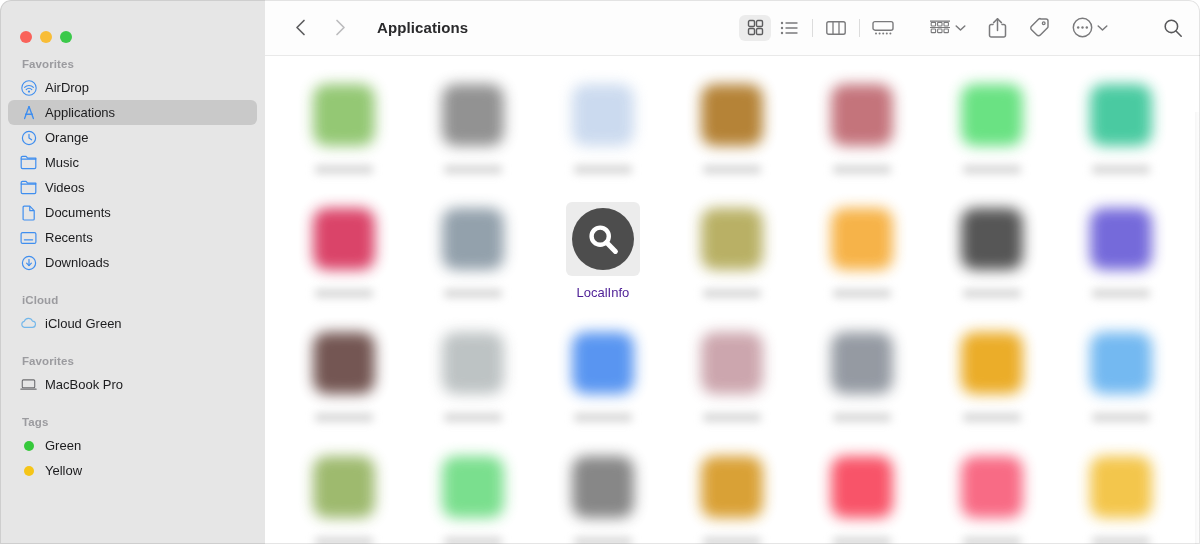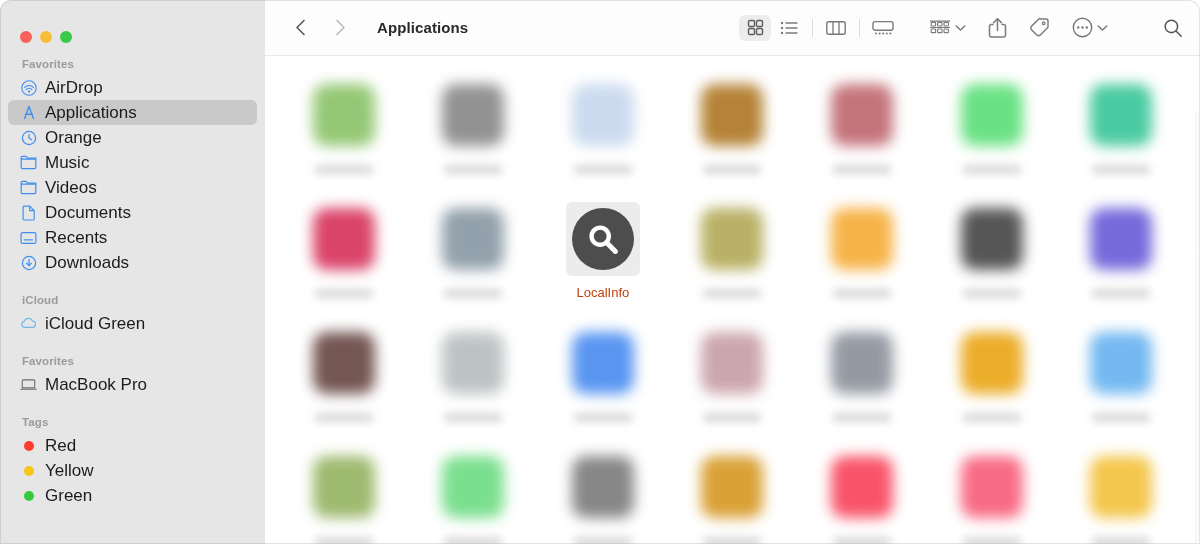--- a/index.html
+++ b/index.html
@@ -47,21 +47,21 @@
     letter-spacing: 0.1px;
     padding: 6px 0 5px 22px;
   }
   .sb-item {
     display: flex;
     align-items: center;
     height: 25px;
     margin: 0 8px;
     padding-left: 12px;
     border-radius: 6px;
-    font-size: 17px;
+    font-size: 13px;
     color: #1c1c1e;
     gap: 8px;
   }
   .sb-item.selected { background: #c9c9c9; }
   .sb-ico {
     width: 17px; height: 17px;
     display: flex; align-items: center; justify-content: center;
     flex: 0 0 17px;
   }
   .sb-ico svg { display: block; }
@@ -163,21 +163,21 @@
   .cell.selected .icon-box { background: #ececec; }
   .app-art {
     width: 62px; height: 62px;
     border-radius: 14px;
     filter: blur(7px);
     opacity: 0.93;
   }
   .app-label {
     margin-top: 9px;
     font-size: 13px;
-    color: #c2410c;
+    color: #4c1d95;
     max-width: 110px;
     text-align: center;
     white-space: nowrap;
     overflow: hidden;
   }
   .app-label.blurred {
     filter: blur(4px);
     color: #b5b5b5;
     background: #d8d8d8;
     height: 9px;
@@ -316,35 +316,29 @@
         <rect x="2.4" y="1.6" width="13.2" height="8.4" rx="1.1" stroke="#6d6d70" stroke-width="1.15"></rect>
         <path d="M0.9 11.4h16.2" stroke="#6d6d70" stroke-width="1.15" stroke-linecap="round"></path>
             </svg>
           </span>
           <span class="sb-label">MacBook Pro</span>
         </div>
         <div class="gap"></div>
         <div class="sb-section">Tags</div>
         <div class="sb-item">
           <span class="sb-ico">
-            <span class="dot" style="background:#ff3b30"></span>
-          </span>
-          <span class="sb-label">Red</span>
+            <span class="dot" style="background:#36c93b"></span>
+          </span>
+          <span class="sb-label">Green</span>
         </div>
         <div class="sb-item">
           <span class="sb-ico">
             <span class="dot" style="background:#f5c518"></span>
           </span>
           <span class="sb-label">Yellow</span>
-        </div>
-        <div class="sb-item">
-          <span class="sb-ico">
-            <span class="dot" style="background:#36c93b"></span>
-          </span>
-          <span class="sb-label">Green</span>
         </div>
       </div>
   </aside>
 
   <section class="main">
 
     <div class="toolbar">
       <div class="nav-btns">
         <span class="chev">
           <svg width="11" height="17" viewBox="0 0 11 17" fill="none">

